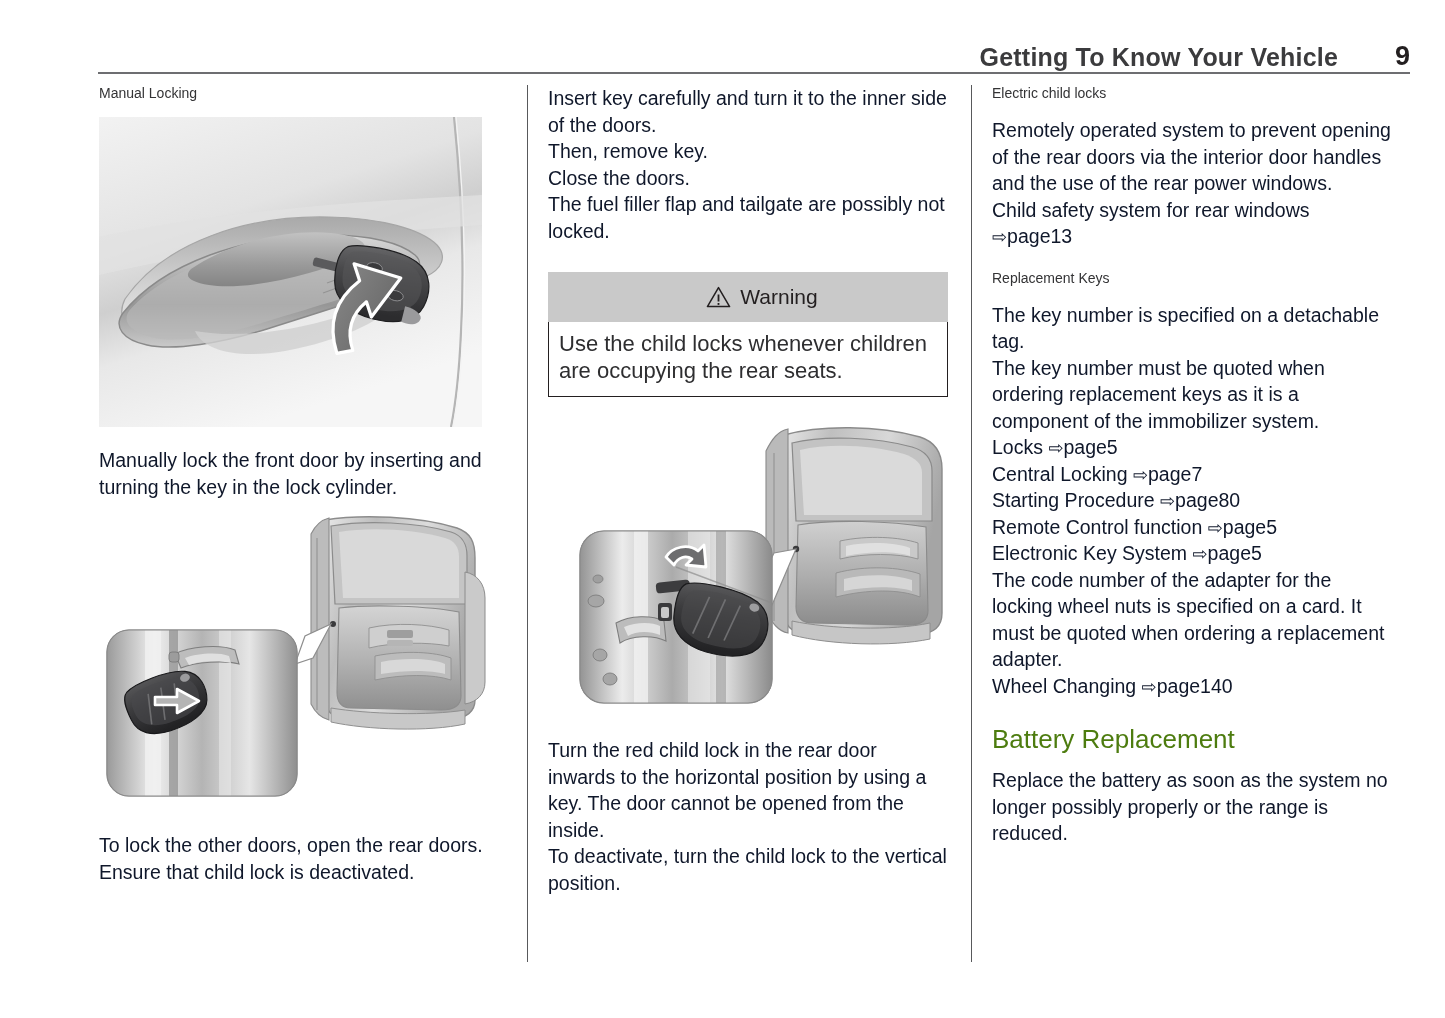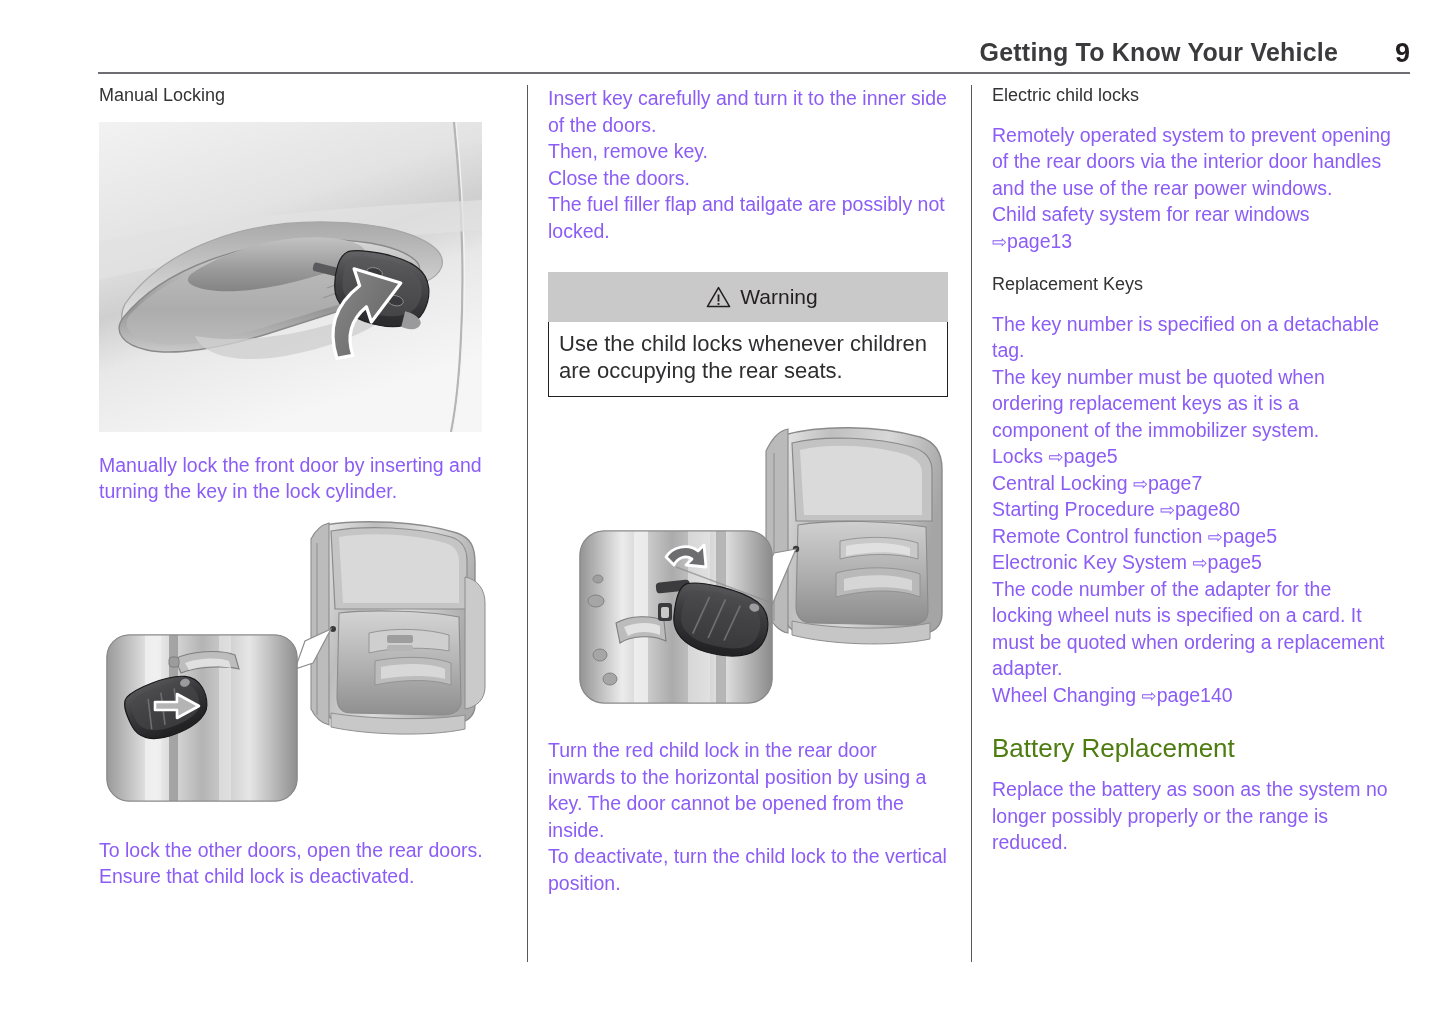--- a/index.html
+++ b/index.html
@@ -26,20 +26,21 @@
   }
 
   
   .page-header {
     position: absolute;
     left: 98px;
     top: 38px;
     width: 1312px;
     height: 34px;
     display: flex;
+    align-items: flex-end;
     justify-content: flex-end;
   }
   .header-title {
     font-size: 25px;
     font-weight: bold;
     letter-spacing: 0.2px;
     color: #3b3b3d;
     white-space: nowrap;
   }
   .header-pageno {
@@ -74,38 +75,38 @@
   .col {
     position: absolute;
     top: 85px;
   }
   .col-1 { left: 99px;  width: 396px; }
   .col-2 { left: 548px; width: 400px; }
   .col-3 { left: 992px; width: 400px; }
 
   
   h2.sec-head {
-    font-size: 18px;
+    font-size: 14px;
     font-weight: normal;
     color: #333335;
     margin: 0 0 16px 0;
     line-height: 1.15;
   }
   h1.chap-head {
     font-size: 26px;
     font-weight: normal;
     color: #4d7c0f;
     margin: 26px 0 12px 0;
     line-height: 1.15;
   }
   p.body {
     font-size: 19.5px;
     line-height: 26.5px;
     margin: 0 0 0 0;
-    color: #8b5cf6;
+    color: #0f172a;
   }
   p.body + p.body { margin-top: 0; }
   .gap-s { height: 12px; }
   .gap-m { height: 20px; }
 
   
   .figure { position: relative; }
 
   
   .warning-box {

